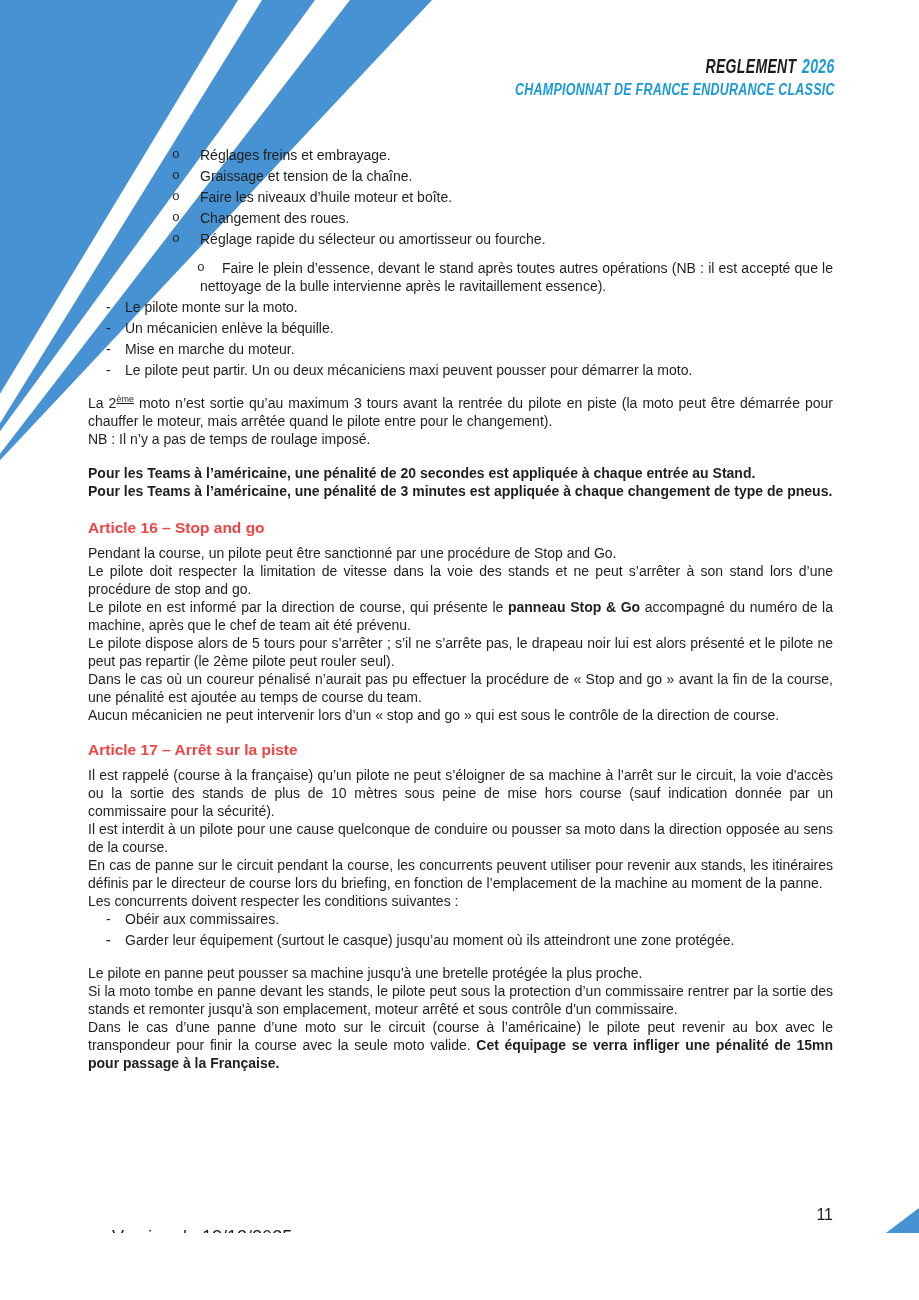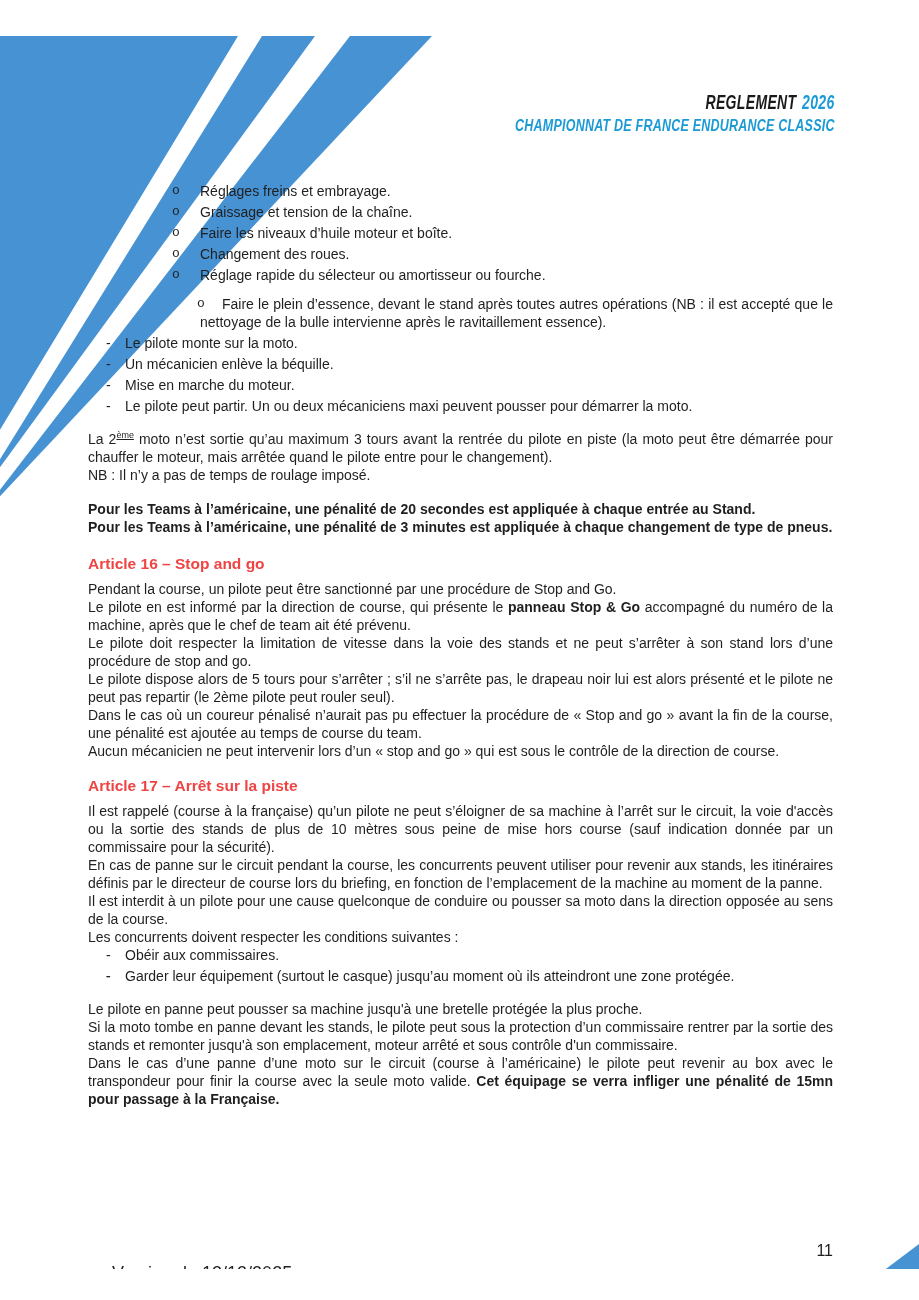--- a/index.html
+++ b/index.html
@@ -1,20 +1,19 @@
 <!DOCTYPE html>
 <html><head>
 <meta charset="utf-8">
 <style>
   html,body { margin:0; padding:0; background:#ffffff; }
   .page {
     position:relative; width:919px; height:1233px; overflow:hidden;
     background:#ffffff; font-family:"Liberation Sans", sans-serif;
     color:#1f1f1f;
-    margin-top:36px;
   }
   .deco { position:absolute; left:0; top:0; pointer-events:none; z-index:0; }
 
   
   .header-title { position:absolute; top:54px; right:84px; text-align:right; z-index:1;
                   font-style:italic; font-weight:bold; }
   .title-line { font-size:20px; line-height:24px; white-space:nowrap;
                 transform:scaleX(0.70); transform-origin:100% 50%; letter-spacing:0.5px; }
   .subtitle-line { font-size:16px; line-height:20px; white-space:nowrap; margin-top:2px;
                    transform:scaleX(0.78); transform-origin:100% 50%; letter-spacing:0.3px; }
@@ -93,32 +92,32 @@
 
     <div class="sp16"></div>
 
     <p class="b">Pour les Teams à l’américaine, une pénalité de 20 secondes est appliquée à chaque entrée au Stand.</p>
     <p class="b">Pour les Teams à l’américaine, une pénalité de 3 minutes est appliquée à chaque changement de type de pneus.</p>
 
     <div class="sp18"></div>
 
     <h2 class="heading">Article 16 – Stop and go</h2>
     <p>Pendant la course, un pilote peut être sanctionné par une procédure de Stop and Go.</p>
+    <p>Le pilote doit respecter la limitation de vitesse dans la voie des stands et ne peut s’arrêter à son stand lors d’une procédure de stop and go.</p>
     <p><span>Le pilote en est informé par la direction de course, qui présente le </span><span class="b">panneau Stop &amp; Go</span><span> accompagné du numéro de la machine, après que le chef de team ait été prévenu.</span></p>
-    <p>Le pilote doit respecter la limitation de vitesse dans la voie des stands et ne peut s’arrêter à son stand lors d’une procédure de stop and go.</p>
     <p>Le pilote dispose alors de 5 tours pour s’arrêter ; s’il ne s’arrête pas, le drapeau noir lui est alors présenté et le pilote ne peut pas repartir (le 2ème pilote peut rouler seul).</p>
     <p>Dans le cas où un coureur pénalisé n’aurait pas pu effectuer la procédure de « Stop and go » avant la fin de la course, une pénalité est ajoutée au temps de course du team.</p>
     <p>Aucun mécanicien ne peut intervenir lors d’un « stop and go » qui est sous le contrôle de la direction de course.</p>
 
     <div class="sp16"></div>
 
     <h2 class="heading">Article 17 – Arrêt sur la piste</h2>
     <p>Il est rappelé (course à la française) qu’un pilote ne peut s’éloigner de sa machine à l’arrêt sur le circuit, la voie d'accès ou la sortie des stands de plus de 10 mètres sous peine de mise hors course (sauf indication donnée par un commissaire pour la sécurité).</p>
+    <p>Il est interdit à un pilote pour une cause quelconque de conduire ou pousser sa moto dans la direction opposée au sens de la course.</p>
     <p>En cas de panne sur le circuit pendant la course, les concurrents peuvent utiliser pour revenir aux stands, les itinéraires définis par le directeur de course lors du briefing, en fonction de l’emplacement de la machine au moment de la panne.</p>
-    <p>Il est interdit à un pilote pour une cause quelconque de conduire ou pousser sa moto dans la direction opposée au sens de la course.</p>
     <p>Les concurrents doivent respecter les conditions suivantes :</p>
 
     <ul class="dlist">
       <li><span class="mk">-</span><span>Obéir aux commissaires.</span></li>
       <li><span class="mk">-</span></li>
       <li><span class="mk">-</span><span>Garder leur équipement (surtout le casque) jusqu’au moment où ils atteindront une zone protégée.</span></li>
     </ul>
 
     <div class="sp12"></div>
 

